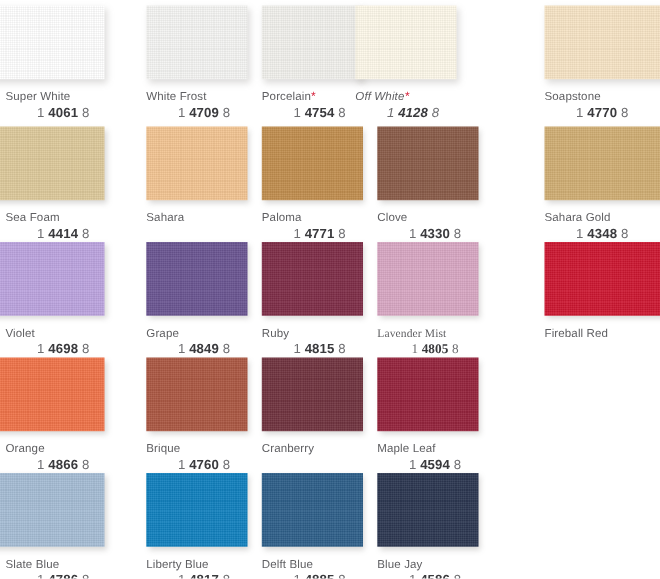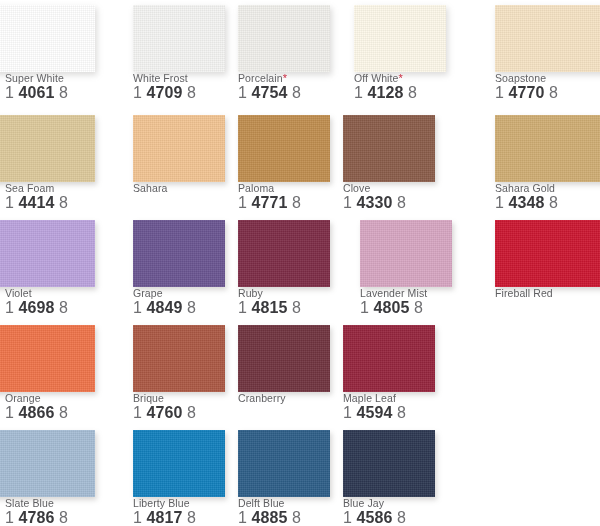--- a/index.html
+++ b/index.html
@@ -53,40 +53,42 @@
         rgba(0,0,0,0.03) 1px,
         rgba(0,0,0,0.03) 2px);
     pointer-events: none;
   }
 
   .swatch-chip.pale {
     box-shadow: 2px 3px 6px rgba(150, 147, 143, 0.33);
   }
 
   .swatch-label {
+    margin-top: 10px;
     font-size: 10.5px;
     line-height: 13px;
     color: #5f5f62;
     letter-spacing: 0.1px;
     white-space: nowrap;
   }
 
   .swatch-asterisk {
     color: #d5203a;
     font-size: 11px;
     line-height: 10px;
   }
 
   .swatch-code {
     margin-top: 1px;
-    font-size: 16px;
+    font-size: 12px;
     line-height: 13px;
     color: #5f5f62;
     letter-spacing: 0.1px;
     white-space: nowrap;
+    text-align: center;
   }
 
   .swatch-code .code-mid {
     font-weight: bold;
     color: #3a3a3d;
   }
 
   .swatch-code .code-edge {
     font-weight: normal;
     color: #6e6e71;
@@ -104,21 +106,21 @@
     <div class="swatch-cell" style="left: 133px; top: 5px;">
       <div class="swatch-chip pale" style="background-color: rgb(244, 244, 242); width: 92px; height: 67px;"></div>
       <div class="swatch-label"><span>White Frost</span></div>
       <div class="swatch-code"><span class="code-edge">1</span> <span class="code-mid">4709</span> <span class="code-edge">8</span></div>
     </div>
     <div class="swatch-cell" style="left: 238px; top: 5px;">
       <div class="swatch-chip pale" style="background-color: rgb(240, 239, 235); width: 92px; height: 67px;"></div>
       <div class="swatch-label"><span>Porcelain</span><span class="swatch-asterisk">*</span></div>
       <div class="swatch-code"><span class="code-edge">1</span> <span class="code-mid">4754</span> <span class="code-edge">8</span></div>
     </div>
-    <div class="swatch-cell" style="left: 354px; top: 5px;">
+    <div class="swatch-cell" style="left: 323px; top: 5px; font-style: italic;">
       <div class="swatch-chip pale" style="background-color: rgb(253, 248, 233); width: 92px; height: 67px;"></div>
       <div class="swatch-label"><span>Off White</span><span class="swatch-asterisk">*</span></div>
       <div class="swatch-code"><span class="code-edge">1</span> <span class="code-mid">4128</span> <span class="code-edge">8</span></div>
     </div>
     <div class="swatch-cell" style="left: 495px; top: 5px;">
       <div class="swatch-chip pale" style="background-color: rgb(246, 227, 196); width: 110px; height: 67px;"></div>
       <div class="swatch-label"><span>Soapstone</span></div>
       <div class="swatch-code"><span class="code-edge">1</span> <span class="code-mid">4770</span> <span class="code-edge">8</span></div>
     </div>
     <div class="swatch-cell" style="left: 5px; top: 115px;">
@@ -153,21 +155,21 @@
     <div class="swatch-cell" style="left: 133px; top: 220px;">
       <div class="swatch-chip" style="background-color: rgb(106, 85, 145); width: 92px; height: 67px;"></div>
       <div class="swatch-label"><span>Grape</span></div>
       <div class="swatch-code"><span class="code-edge">1</span> <span class="code-mid">4849</span> <span class="code-edge">8</span></div>
     </div>
     <div class="swatch-cell" style="left: 238px; top: 220px;">
       <div class="swatch-chip" style="background-color: rgb(125, 44, 70); width: 92px; height: 67px;"></div>
       <div class="swatch-label"><span>Ruby</span></div>
       <div class="swatch-code"><span class="code-edge">1</span> <span class="code-mid">4815</span> <span class="code-edge">8</span></div>
     </div>
-    <div class="swatch-cell" style="left: 360px; top: 220px;">
+    <div class="swatch-cell" style="left: 343px; top: 220px; font-family: Liberation Serif, serif;">
       <div class="swatch-chip" style="background-color: rgb(215, 166, 194); width: 92px; height: 67px;"></div>
       <div class="swatch-label"><span>Lavender Mist</span></div>
       <div class="swatch-code"><span class="code-edge">1</span> <span class="code-mid">4805</span> <span class="code-edge">8</span></div>
     </div>
     <div class="swatch-cell" style="left: 495px; top: 220px;">
       <div class="swatch-chip" style="background-color: rgb(203, 22, 48); width: 110px; height: 67px;"></div>
       <div class="swatch-label"><span>Fireball Red</span></div>
     </div>
     <div class="swatch-cell" style="left: 5px; top: 325px;">
       <div class="swatch-chip" style="background-color: rgb(239, 115, 73); width: 103px; height: 67px; margin-left: -13px;"></div>

